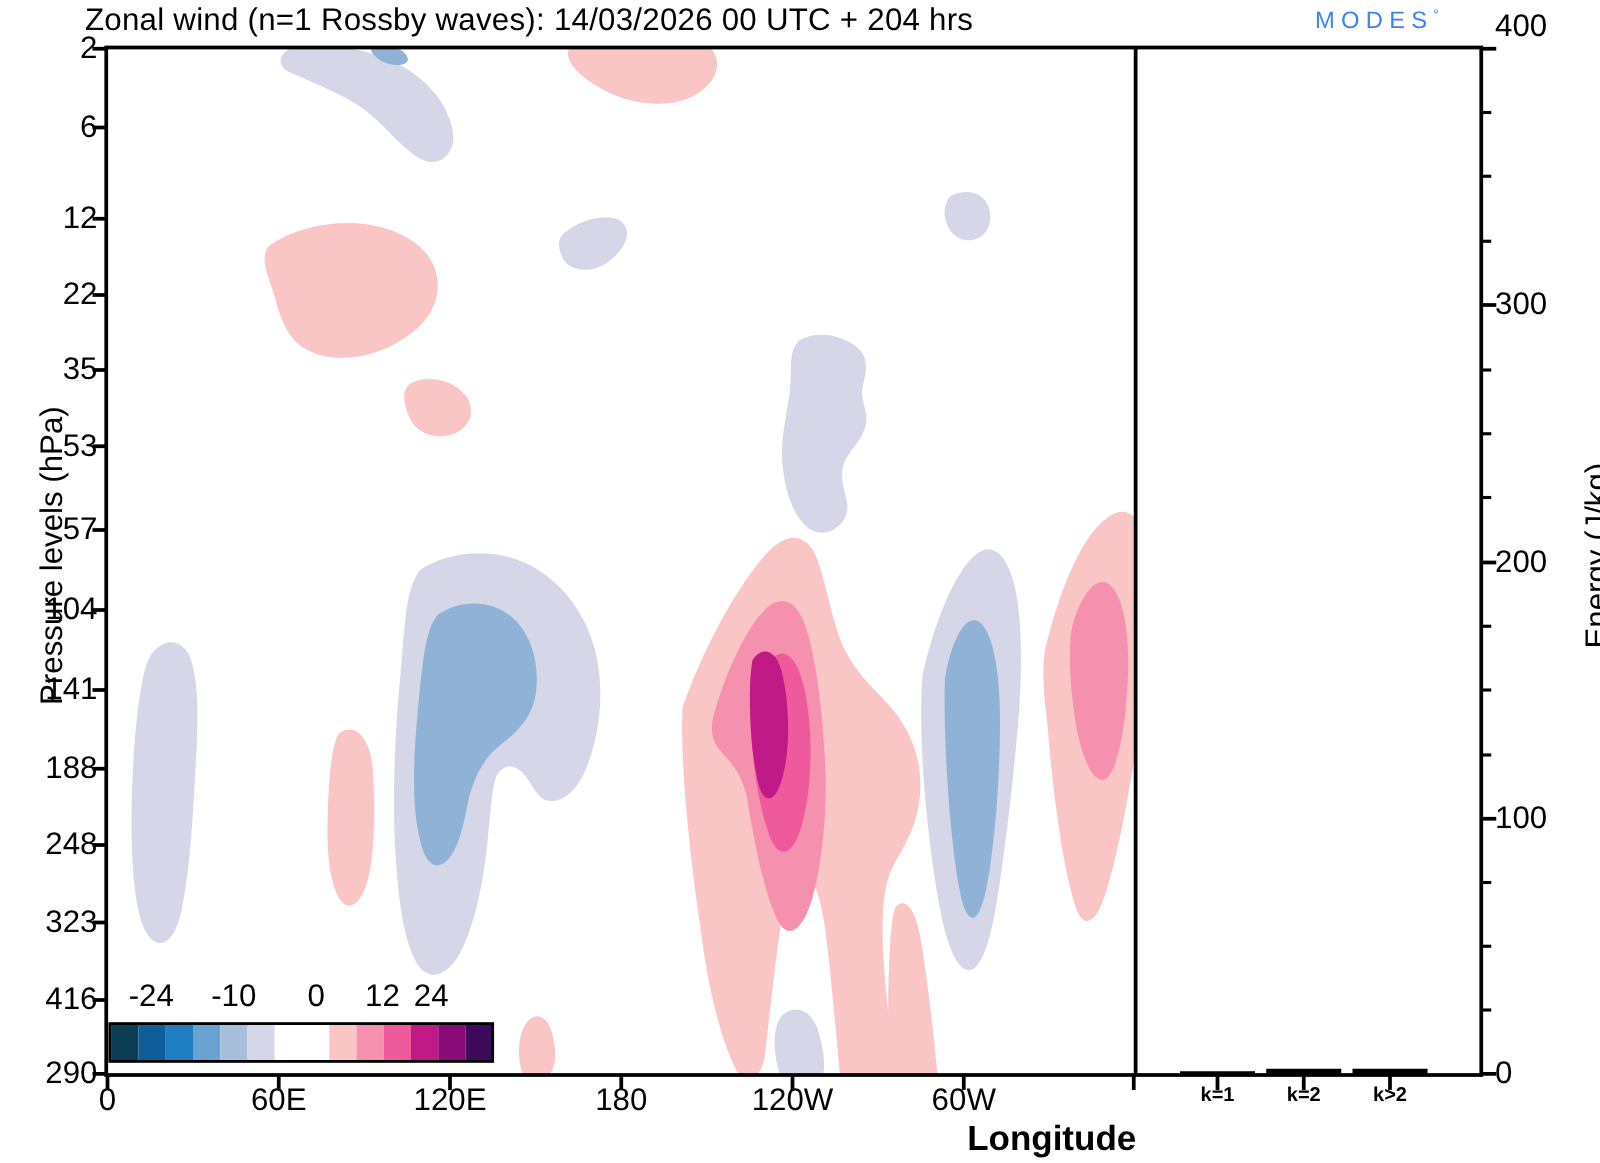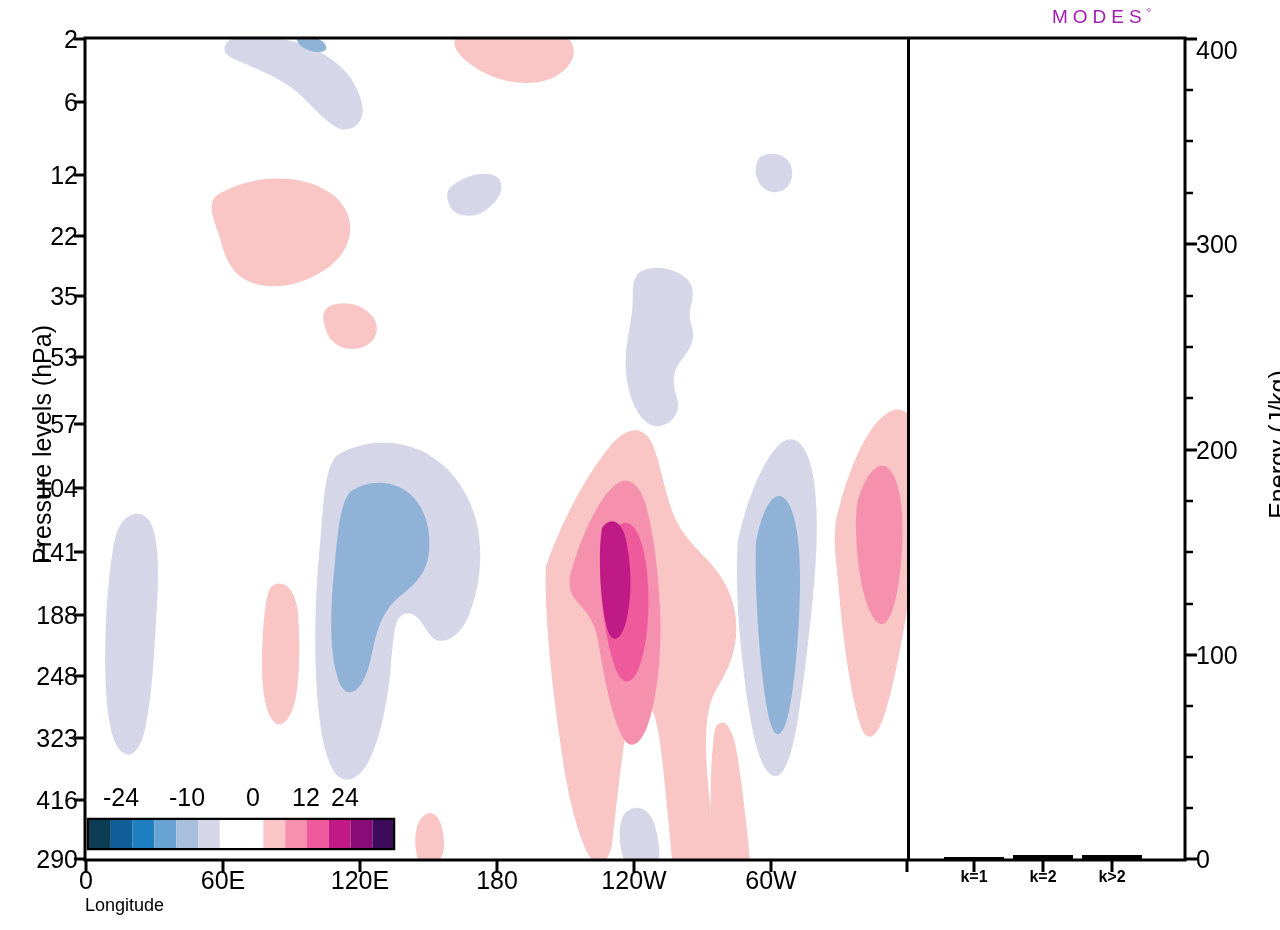--- a/index.html
+++ b/index.html
@@ -1,46 +1,47 @@
 <!DOCTYPE html>
 <html><head>
 <meta charset="utf-8">
 <style>
   html,body{margin:0;padding:0;background:#ffffff;}
   body{width:1280px;height:930px;position:relative;overflow:hidden;
        font-family:"Liberation Sans", sans-serif; color:#000;}
   .root{position:absolute;left:0;top:0;width:1280px;height:930px;}
 
   #title{position:absolute;left:68px;top:2px;font-size:25px;letter-spacing:0.2px;white-space:nowrap;}
-  #logo{position:absolute;left:1052px;top:6px;font-size:19px;color:#a21caf;letter-spacing:5px;white-space:nowrap;}
+  #logo{position:absolute;left:1052px;top:6px;font-size:19px;color:#3b82f6;letter-spacing:5px;white-space:nowrap;}
   #logo .deg{font-size:11px;vertical-align:super;letter-spacing:0;}
 
   #ylabel{position:absolute;left:-88px;top:430px;width:260px;text-align:center;
           font-size:25px;transform:rotate(-90deg);transform-origin:50% 50%;white-space:nowrap;}
   #y2label{position:absolute;left:1148px;top:430px;width:260px;text-align:center;
           font-size:25px;transform:rotate(-90deg);transform-origin:50% 50%;white-space:nowrap;}
-  #xlabel{position:absolute;left:85px;top:895px;width:824px;text-align:left;font-size:18px;}
+  #xlabel{position:absolute;left:85px;top:895px;width:824px;text-align:right;font-size:28px;font-weight:bold;}
 
   .ytick{position:absolute;right:0;font-size:25px;text-align:right;white-space:nowrap;
          transform:translateY(-50%);}
   #yaxis-labels{position:absolute;left:0;top:0;width:78px;height:930px;}
   .y2tick{position:absolute;left:0;font-size:25px;white-space:nowrap;transform:translateY(-50%);}
   #y2axis-labels{position:absolute;left:1196px;top:0;width:84px;height:930px;}
   .xtick{position:absolute;font-size:25px;white-space:nowrap;transform:translateX(-50%);top:866px;}
   .ktick{position:absolute;font-size:16px;white-space:nowrap;transform:translateX(-50%);top:868px;font-weight:bold;}
 
   .cbtick{position:absolute;font-size:25px;white-space:nowrap;transform:translateX(-50%);top:783px;}
 
   svg{position:absolute;left:0;top:0;}
 </style>
 </head>
 <body>
 
 <div class="root">
 
+  <div id="title">Zonal wind (n=1 Rossby waves):  14/03/2026  00 UTC  + 204 hrs</div>
 
   <div id="logo"><span>MODES</span><span class="deg">°</span></div>
 
   <div id="ylabel">Pressure levels (hPa)</div>
   <div id="y2label">Energy (J/kg)</div>
   <div id="xlabel">Longitude</div>
 
   <svg width="1280" height="930">
     <defs>
       <clipPath id="clipMain">
@@ -242,21 +243,21 @@
     <div class="ytick" style="top:488px">104</div>
     <div class="ytick" style="top:552px">141</div>
     <div class="ytick" style="top:615px">188</div>
     <div class="ytick" style="top:676px">248</div>
     <div class="ytick" style="top:738px">323</div>
     <div class="ytick" style="top:800px">416</div>
     <div class="ytick" style="top:859px">290</div>
   </div>
 
   <div id="y2axis-labels">
-    <div class="y2tick" style="top:50px">400</div>
+    <div class="y2tick" style="top:21px">400</div>
     <div class="y2tick" style="top:244px">300</div>
     <div class="y2tick" style="top:450px">200</div>
     <div class="y2tick" style="top:655px">100</div>
     <div class="y2tick" style="top:859px">0</div>
   </div>
 
   <div>
     <div class="xtick" style="left:86px">0</div>
     <div class="xtick" style="left:223px">60E</div>
     <div class="xtick" style="left:360px">120E</div>

